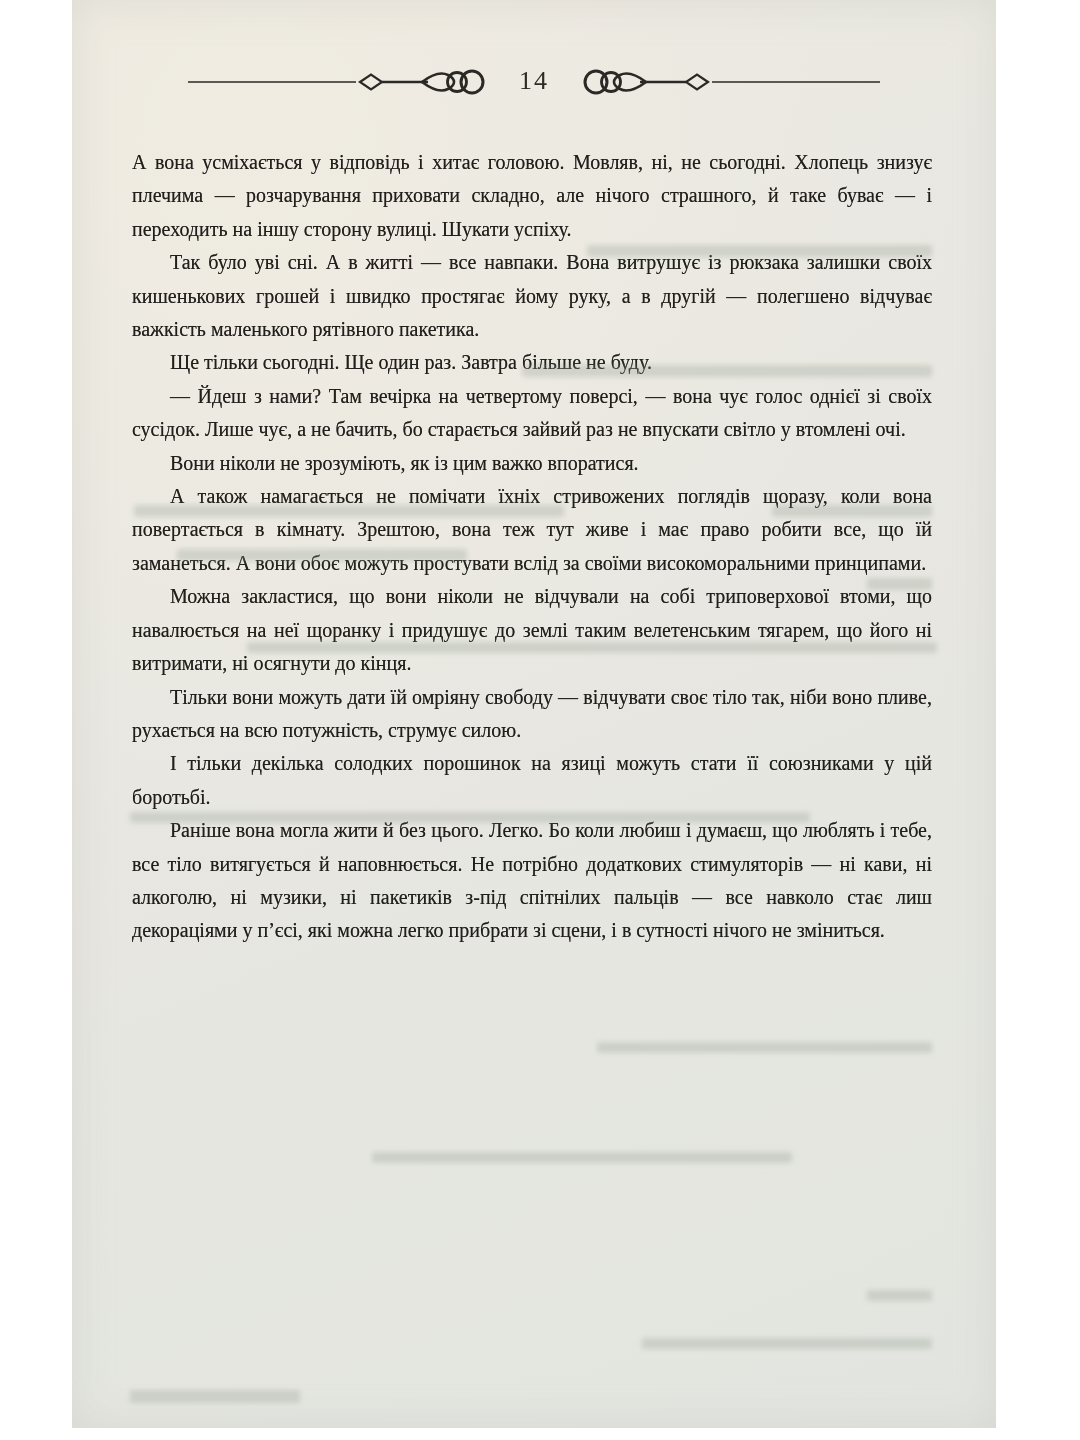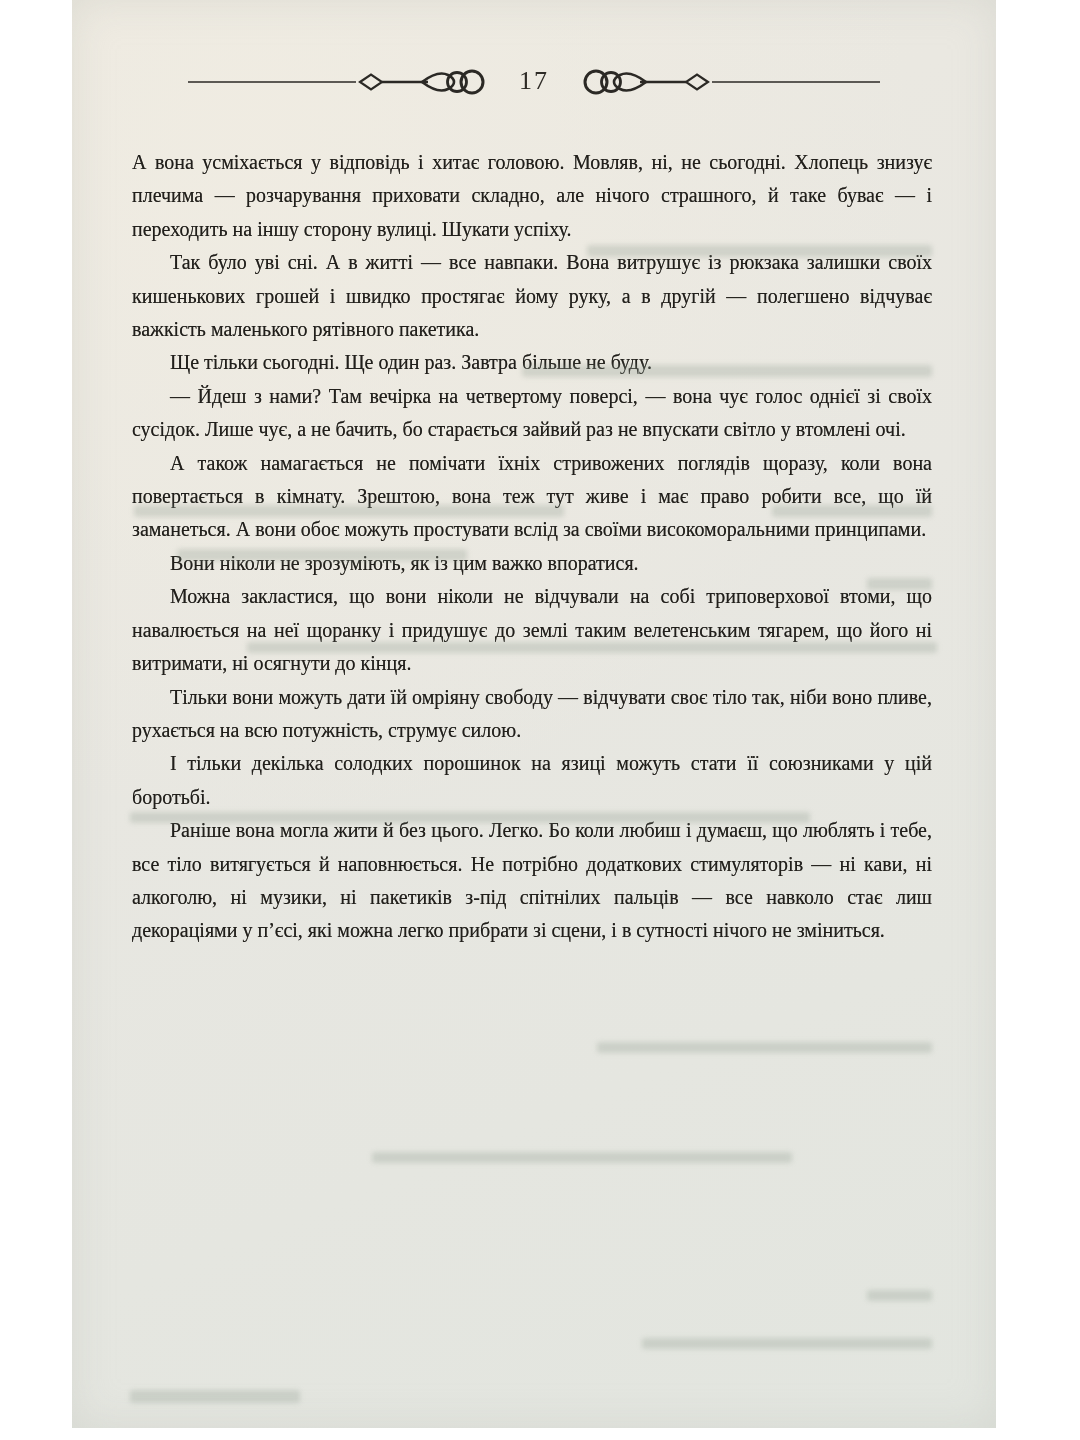--- a/index.html
+++ b/index.html
@@ -93,38 +93,38 @@
 
     <div class="header">
       <svg class="ornament" viewBox="0 0 300 40" fill="none" xmlns="http://www.w3.org/2000/svg">
         <line x1="2" y1="20" x2="170" y2="20" stroke="currentColor" stroke-width="1.6"></line>
         <path d="M174 20 L185 12.5 L196 20 L185 27.5 Z" stroke="currentColor" stroke-width="2.2"></path>
         <line x1="196" y1="20" x2="242" y2="20" stroke="currentColor" stroke-width="2.4"></line>
         <path d="M236 20 Q252 8 262 13 Q268 16 268 20 Q268 24 262 27 Q252 32 236 20 Z" stroke="currentColor" stroke-width="2.6"></path>
         <circle cx="271" cy="20" r="9.5" stroke="currentColor" stroke-width="2.8"></circle>
         <circle cx="286" cy="20" r="11" stroke="currentColor" stroke-width="3"></circle>
       </svg>
-      <div class="page-number">17</div>
+      <div class="page-number">14</div>
       <svg class="ornament flip" viewBox="0 0 300 40" fill="none" xmlns="http://www.w3.org/2000/svg">
         <line x1="2" y1="20" x2="170" y2="20" stroke="currentColor" stroke-width="1.6"></line>
         <path d="M174 20 L185 12.5 L196 20 L185 27.5 Z" stroke="currentColor" stroke-width="2.2"></path>
         <line x1="196" y1="20" x2="242" y2="20" stroke="currentColor" stroke-width="2.4"></line>
         <path d="M236 20 Q252 8 262 13 Q268 16 268 20 Q268 24 262 27 Q252 32 236 20 Z" stroke="currentColor" stroke-width="2.6"></path>
         <circle cx="271" cy="20" r="9.5" stroke="currentColor" stroke-width="2.8"></circle>
         <circle cx="286" cy="20" r="11" stroke="currentColor" stroke-width="3"></circle>
       </svg>
     </div>
 
     <div class="text-block">
       <p class="continued">А вона усміхається у відповідь і хитає головою. Мовляв, ні, не сьогодні. Хлопець знизує плечима — розчарування приховати складно, але нічого страшного, й таке буває — і переходить на іншу сторону вулиці. Шукати успіху.</p>
       <p>Так було уві сні. А в житті — все навпаки. Вона витрушує із рюкзака залишки своїх кишенькових грошей і швидко простягає йому руку, а в другій — полегшено відчуває важкість маленького рятівного пакетика.</p>
       <p>Ще тільки сьогодні. Ще один раз. Завтра більше не буду.</p>
       <p>— Йдеш з нами? Там вечірка на четвертому поверсі, — вона чує голос однієї зі своїх сусідок. Лише чує, а не бачить, бо старається зайвий раз не впускати світло у втомлені очі.</p>
+      <p>Вони ніколи не зрозуміють, як із цим важко впоратися.</p>
       <p>А також намагається не помічати їхніх стривожених поглядів щоразу, коли вона повертається в кімнату. Зрештою, вона теж тут живе і має право робити все, що їй заманеться. А вони обоє можуть простувати вслід за своїми високоморальними принципами.</p>
-      <p>Вони ніколи не зрозуміють, як із цим важко впоратися.</p>
       <p>Можна закластися, що вони ніколи не відчували на собі триповерхової втоми, що навалюється на неї щоранку і придушує до землі таким велетенським тягарем, що його ні витримати, ні осягнути до кінця.</p>
       <p>Тільки вони можуть дати їй омріяну свободу — відчувати своє тіло так, ніби воно пливе, рухається на всю потужність, струмує силою.</p>
       <p>І тільки декілька солодких порошинок на язиці можуть стати її союзниками у цій боротьбі.</p>
       <p>Раніше вона могла жити й без цього. Легко. Бо коли любиш і думаєш, що люблять і тебе, все тіло витягується й наповнюється. Не потрібно додаткових стимуляторів — ні кави, ні алкоголю, ні музики, ні пакетиків з-під спітнілих пальців — все навколо стає лиш декораціями у п’єсі, які можна легко прибрати зі сцени, і в сутності нічого не зміниться.</p>
     </div>
 
     <div class="smudge" style="left:515px; top:245px; width:345px; height:12px;"></div>
     <div class="smudge" style="left:450px; top:365px; width:410px; height:12px;"></div>
     <div class="smudge" style="left:62px;  top:505px; width:430px; height:12px;"></div>
     <div class="smudge" style="left:700px; top:505px; width:160px; height:12px;"></div>

